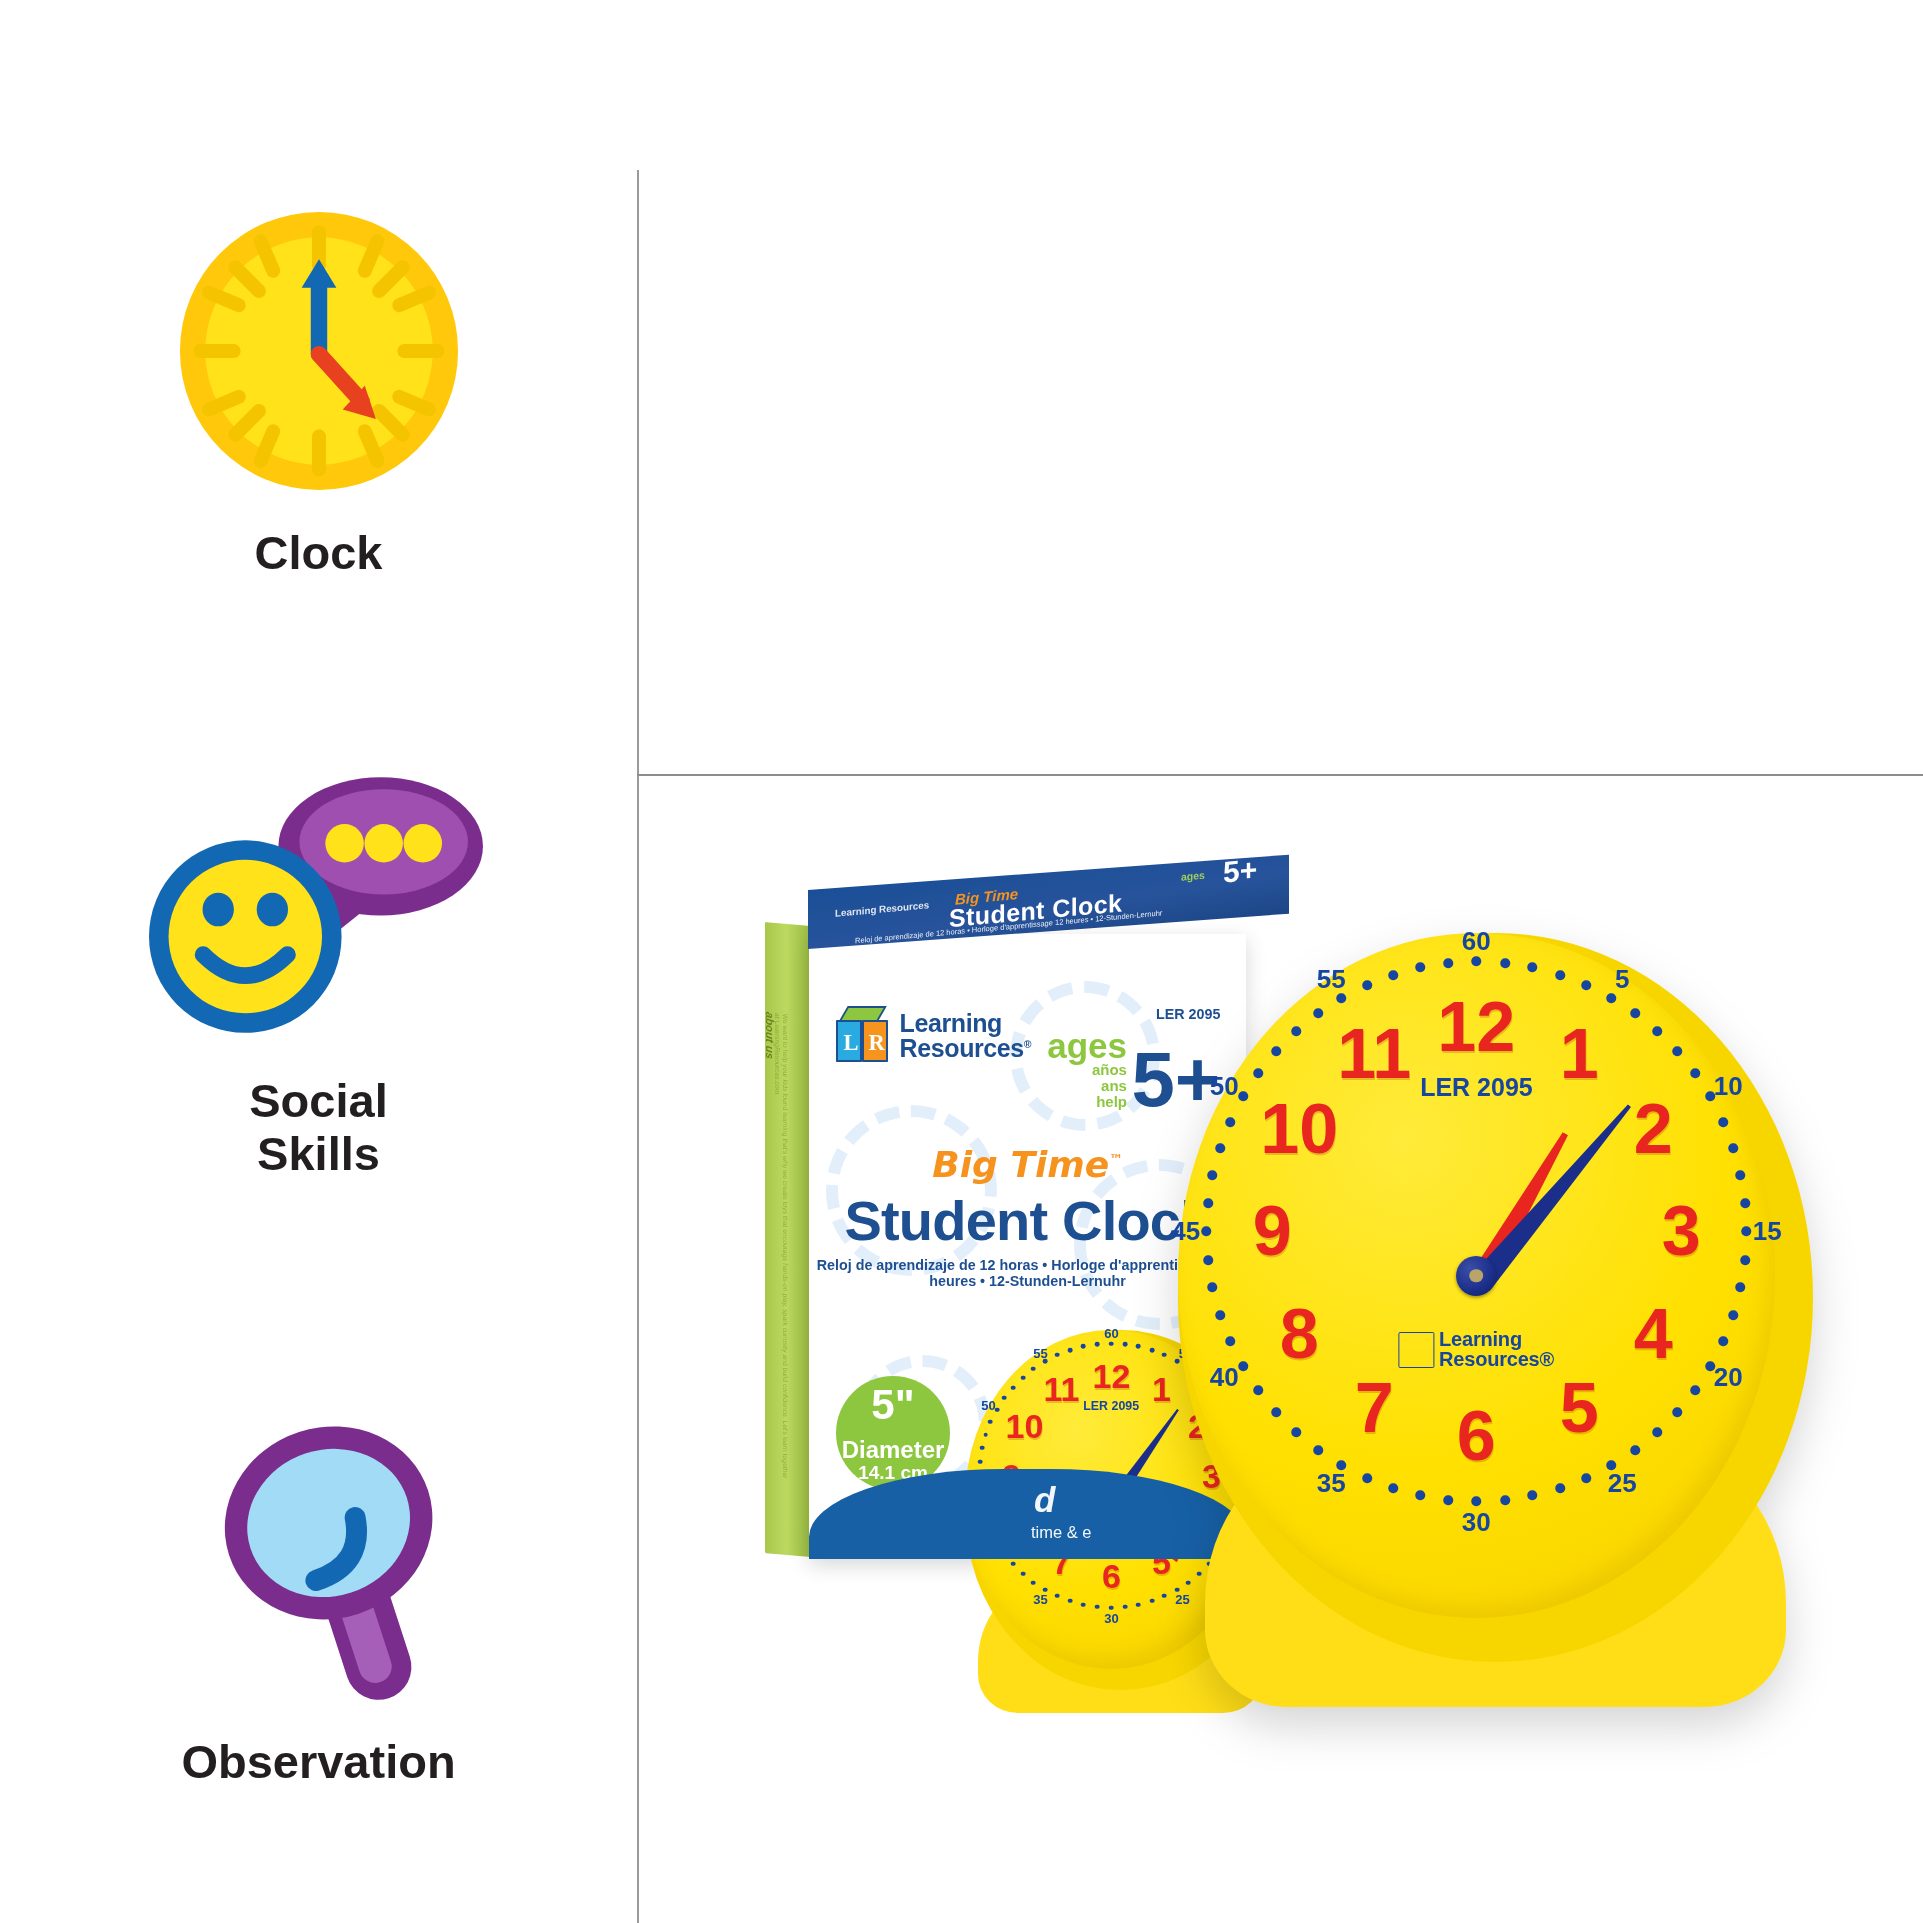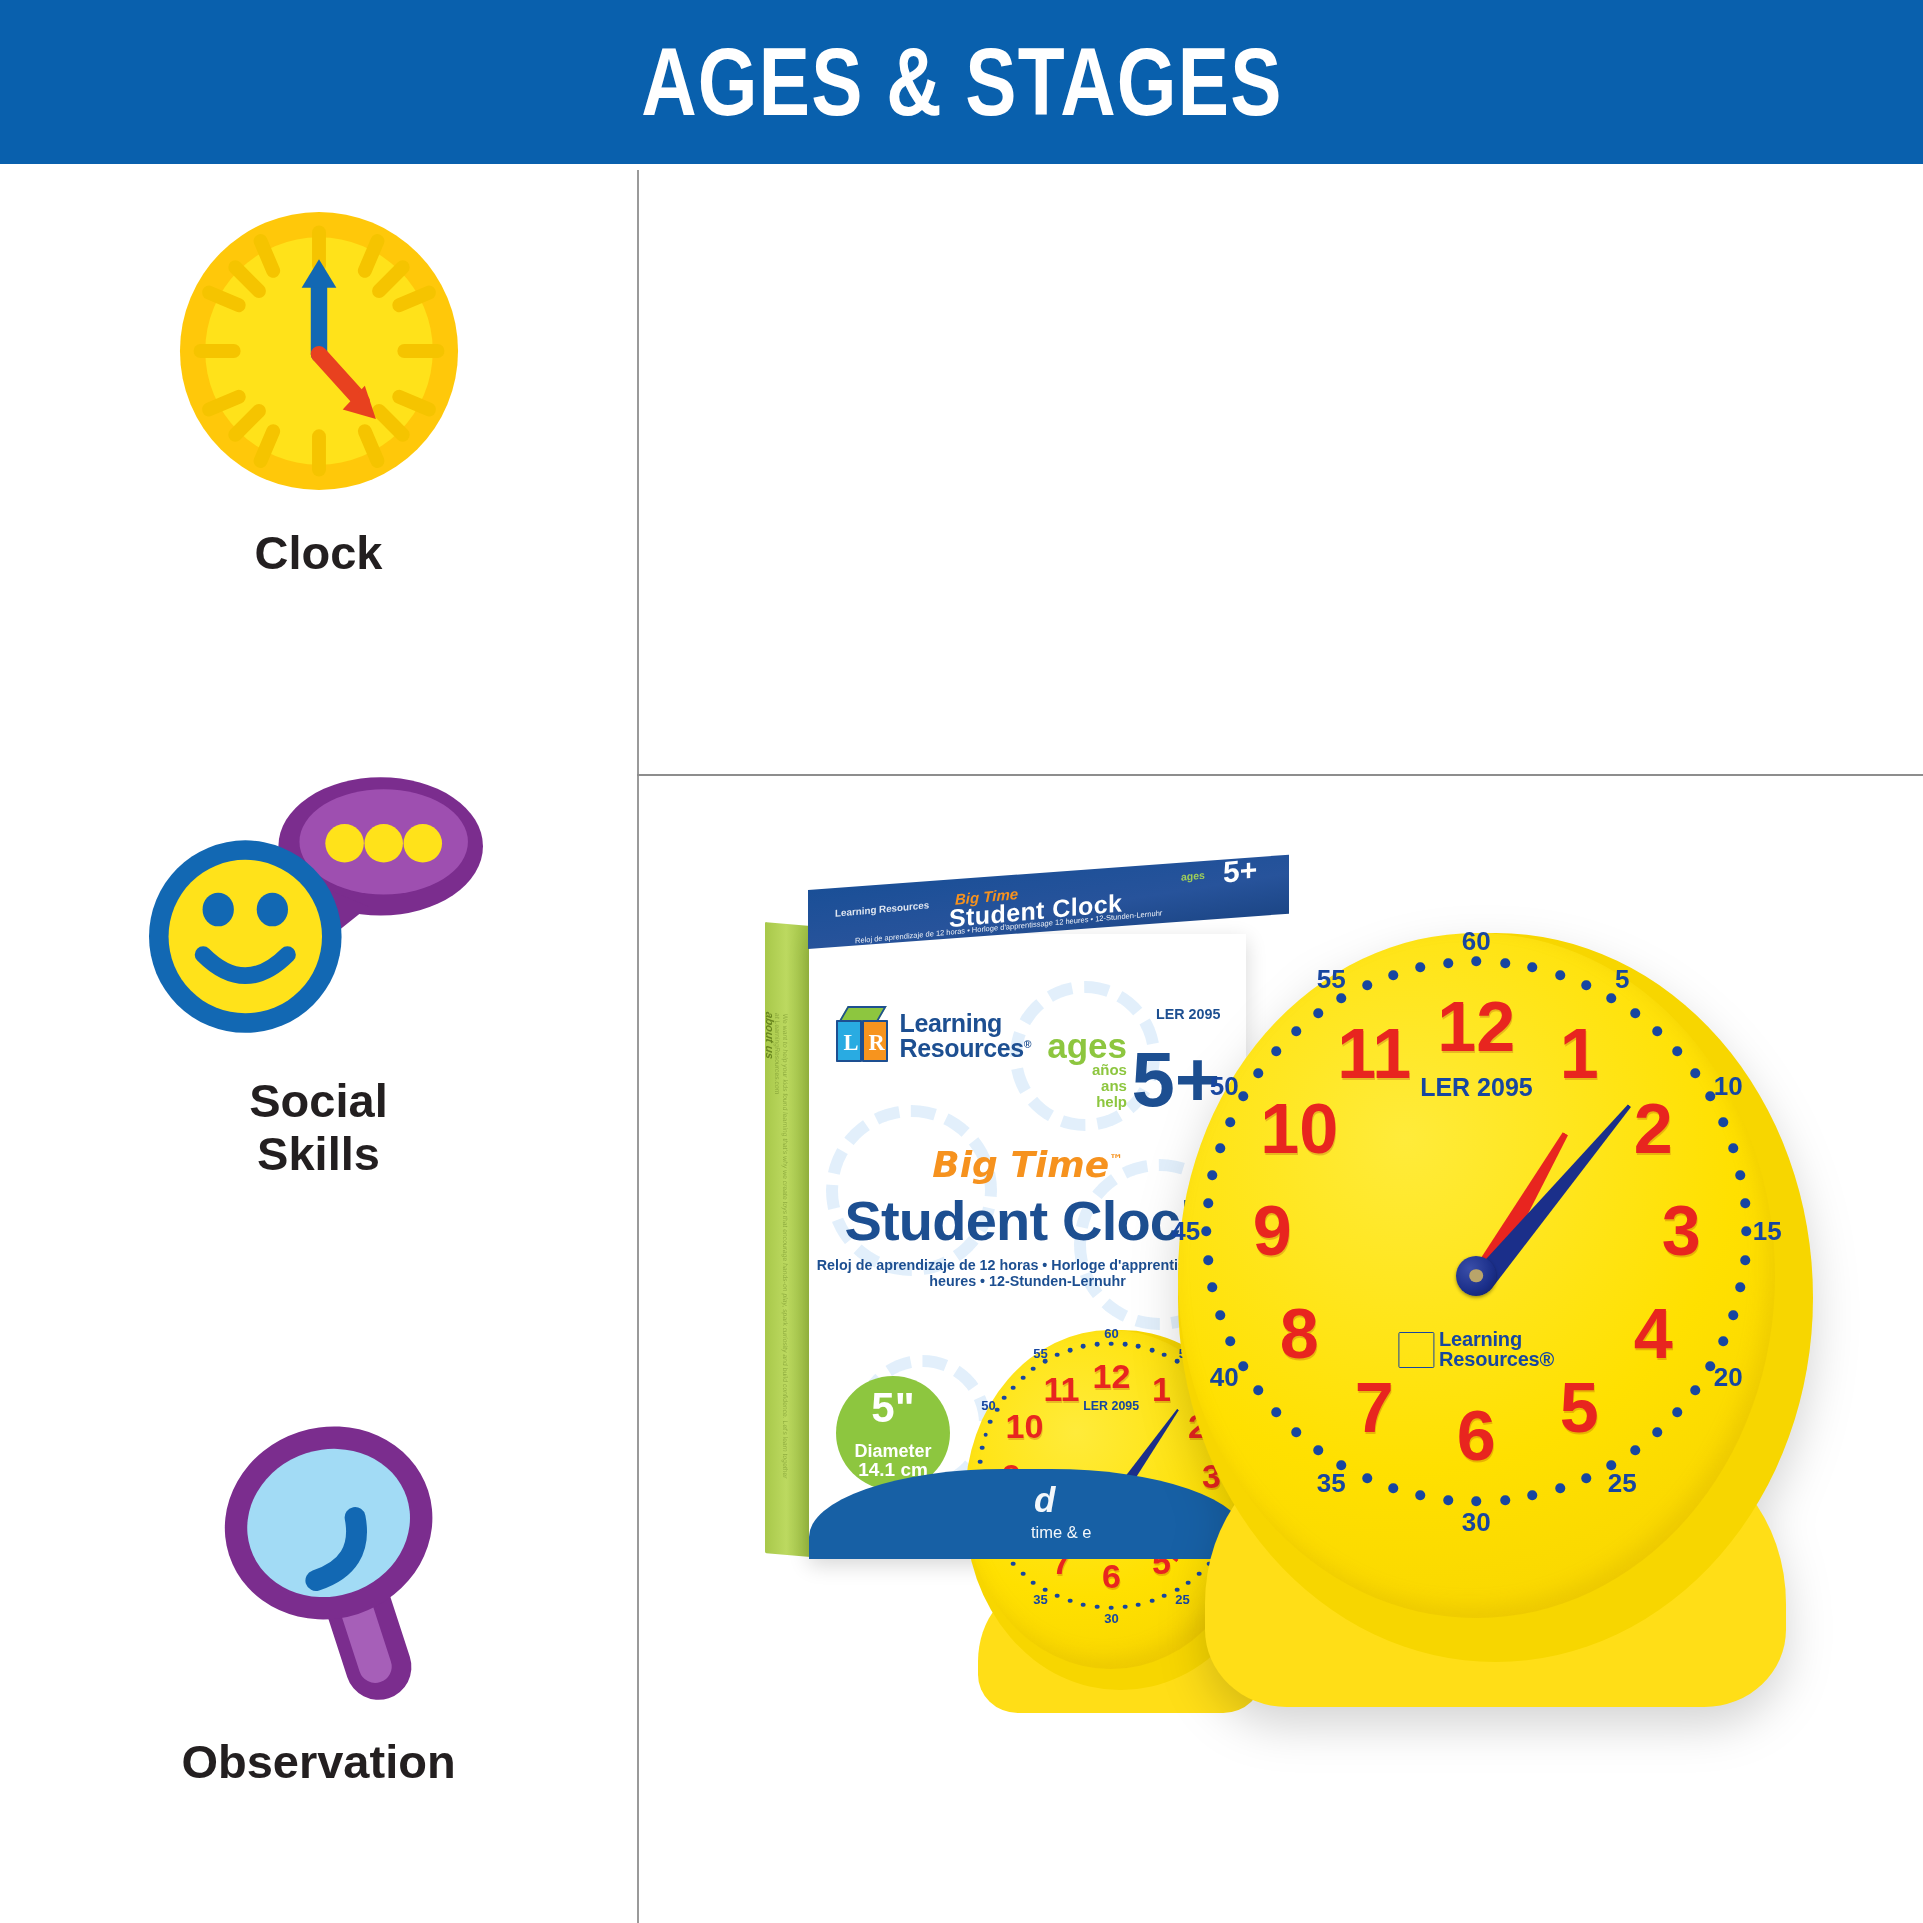--- a/index.html
+++ b/index.html
@@ -98,21 +98,21 @@
   .box-bigtime sup{font-size:13.5px;font-style:normal;}
   .box-title{position:absolute;left:0;top:254px;width:437px;text-align:center;
        color:#1d4f91;font-size:56px;font-weight:700;letter-spacing:-0.8px;}
   .box-sub{position:absolute;left:0;top:323px;width:437px;text-align:center;
        color:#1d4f91;font-size:14.3px;font-weight:600;}
 
   .badge{position:absolute;left:27px;bottom:69px;width:114px;height:114px;border-radius:50%;
        background:#8DC63F;color:#fff;display:flex;flex-direction:column;
        align-items:center;justify-content:center;text-align:center;line-height:1.02;}
   .badge .b1{font-size:42px;font-weight:700;}
-  .badge .b2{font-size:18px;font-weight:700;margin-top:12px;}
+  .badge .b2{font-size:24px;font-weight:700;margin-top:12px;}
   .badge .b3{font-size:19px;font-weight:700;}
 
   .box-bluefoot{position:absolute;left:0;bottom:0;width:437px;height:90px;
        background:#1760A5;border-radius:195px 195px 0 0 / 68px 68px 0 0;overflow:hidden;}
   .bf-d{position:absolute;left:225px;top:10.5px;color:#fff;font-size:35px;font-weight:700;
        font-style:italic;opacity:.95;}
   .bf-t{position:absolute;left:222px;top:54px;color:#fff;font-size:16.5px;opacity:.95;}
 
   
   .clock{position:absolute;}
@@ -145,23 +145,20 @@
   
   .clock-big{left:526px;top:141px;width:661px;height:759px;
        filter:drop-shadow(0 19.5px 22.5px rgba(0,0,0,.17));}
   .clock-small{left:150px;top:388px;width:323px;height:376px;}
 </style>
 </head>
 <body>
 
 <div id="page">
 
-  <div class="header">
-    <div class="header-title">AGES &amp; STAGES</div>
-  </div>
 
   <div class="v-divider"></div>
   <div class="h-divider"></div>
 
   <div class="left-col">
 
     <div class="feature f-time">
       <div class="icon-wrap">
         <svg width="316" height="316" viewBox="0 0 100 100" aria-hidden="true">
           <circle cx="50" cy="50" r="44" fill="#FFC80A"></circle>

